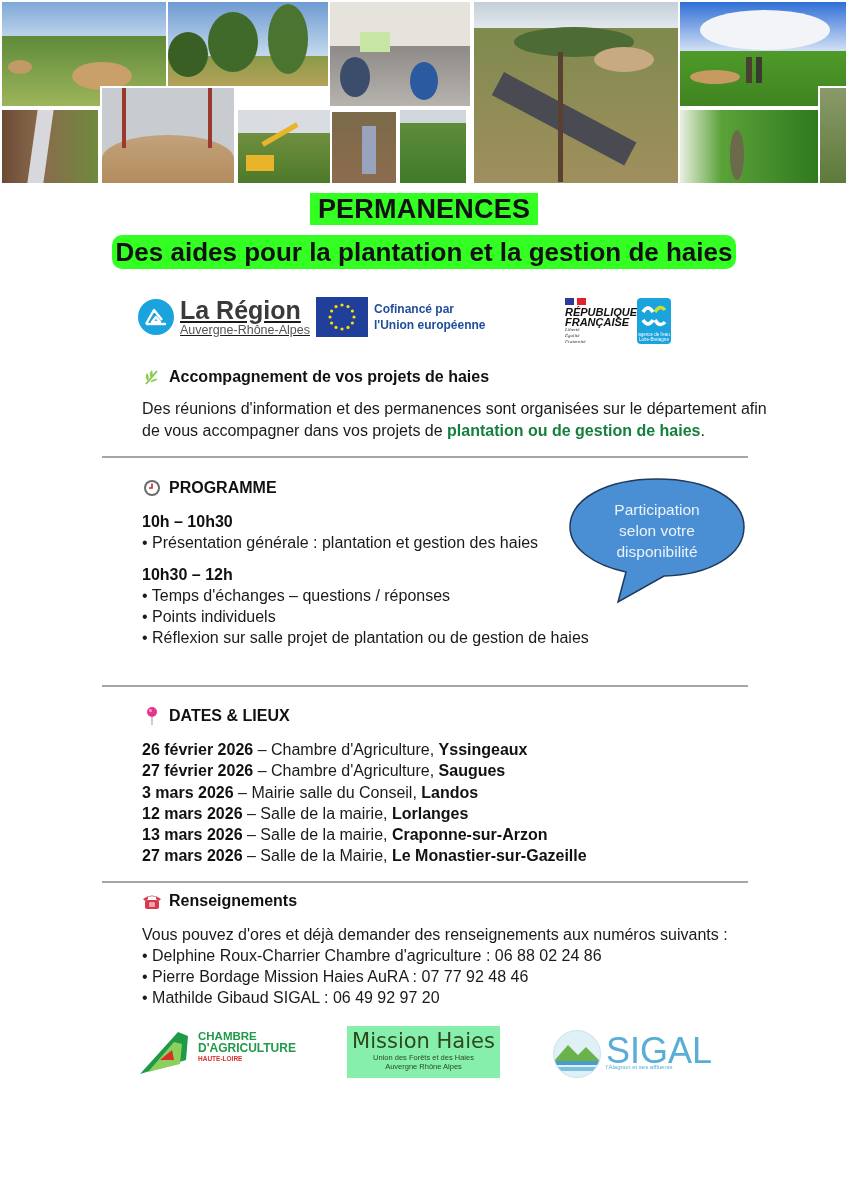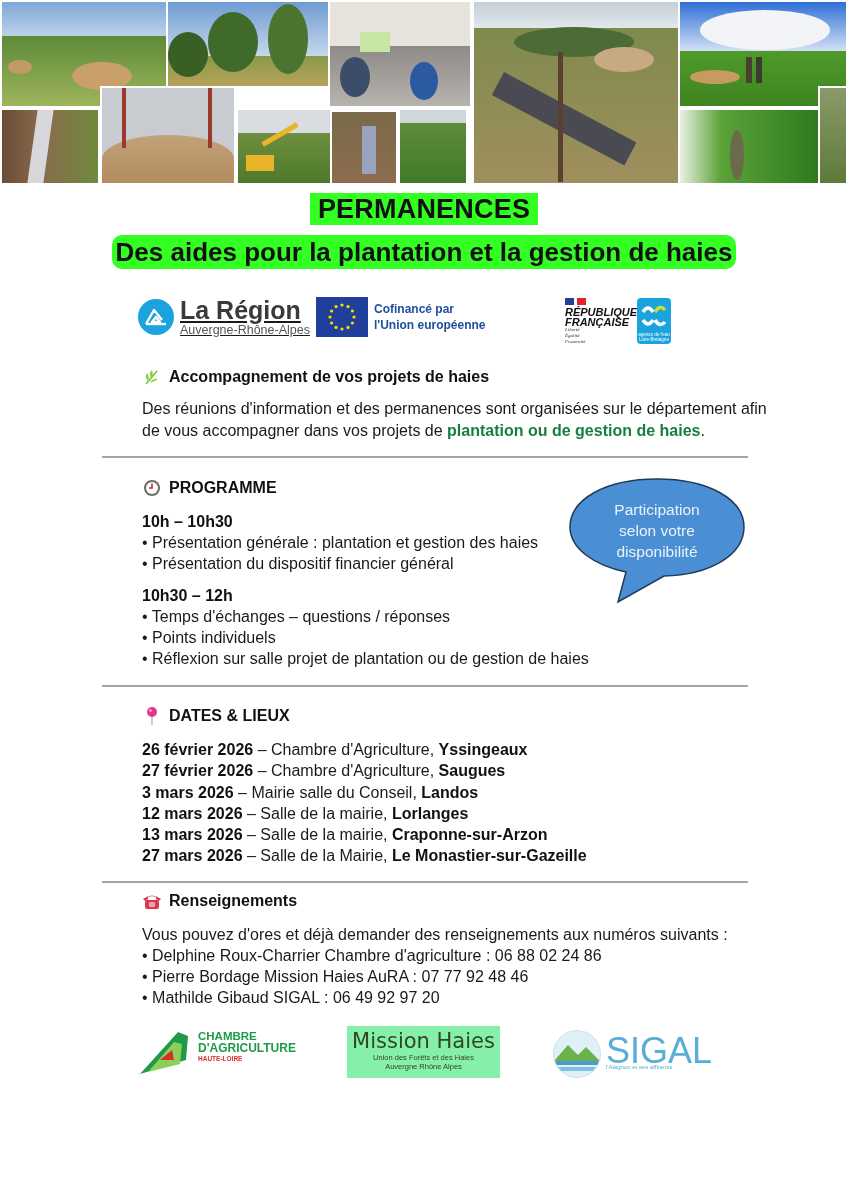--- a/index.html
+++ b/index.html
@@ -242,21 +242,20 @@
         <circle cx="9" cy="9" r="8" fill="#6b6b6b"></circle>
         <circle cx="9" cy="9" r="6" fill="#fff"></circle>
         <path d="M9 4.5 V9 H6" fill="none" stroke="#c8282a" stroke-width="1.6"></path>
       </svg>
     </span>
     <span>PROGRAMME</span>
   </div>
   <div style="margin-top:13px;">
     <div class="slot">10h – 10h30</div>
     <div class="bul">• Présentation générale : plantation et gestion des haies</div>
-    <div class="bul">• Présentation du dispositif financier général</div>
   </div>
   <div style="margin-top:11px;">
     <div class="slot">10h30 – 12h</div>
     <div class="bul">• Temps d'échanges – questions / réponses</div>
     <div class="bul">• Points individuels</div>
     <div class="bul">• Réflexion sur salle projet de plantation ou de gestion de haies</div>
   </div>
 </div>
 
 <div class="bubble">

